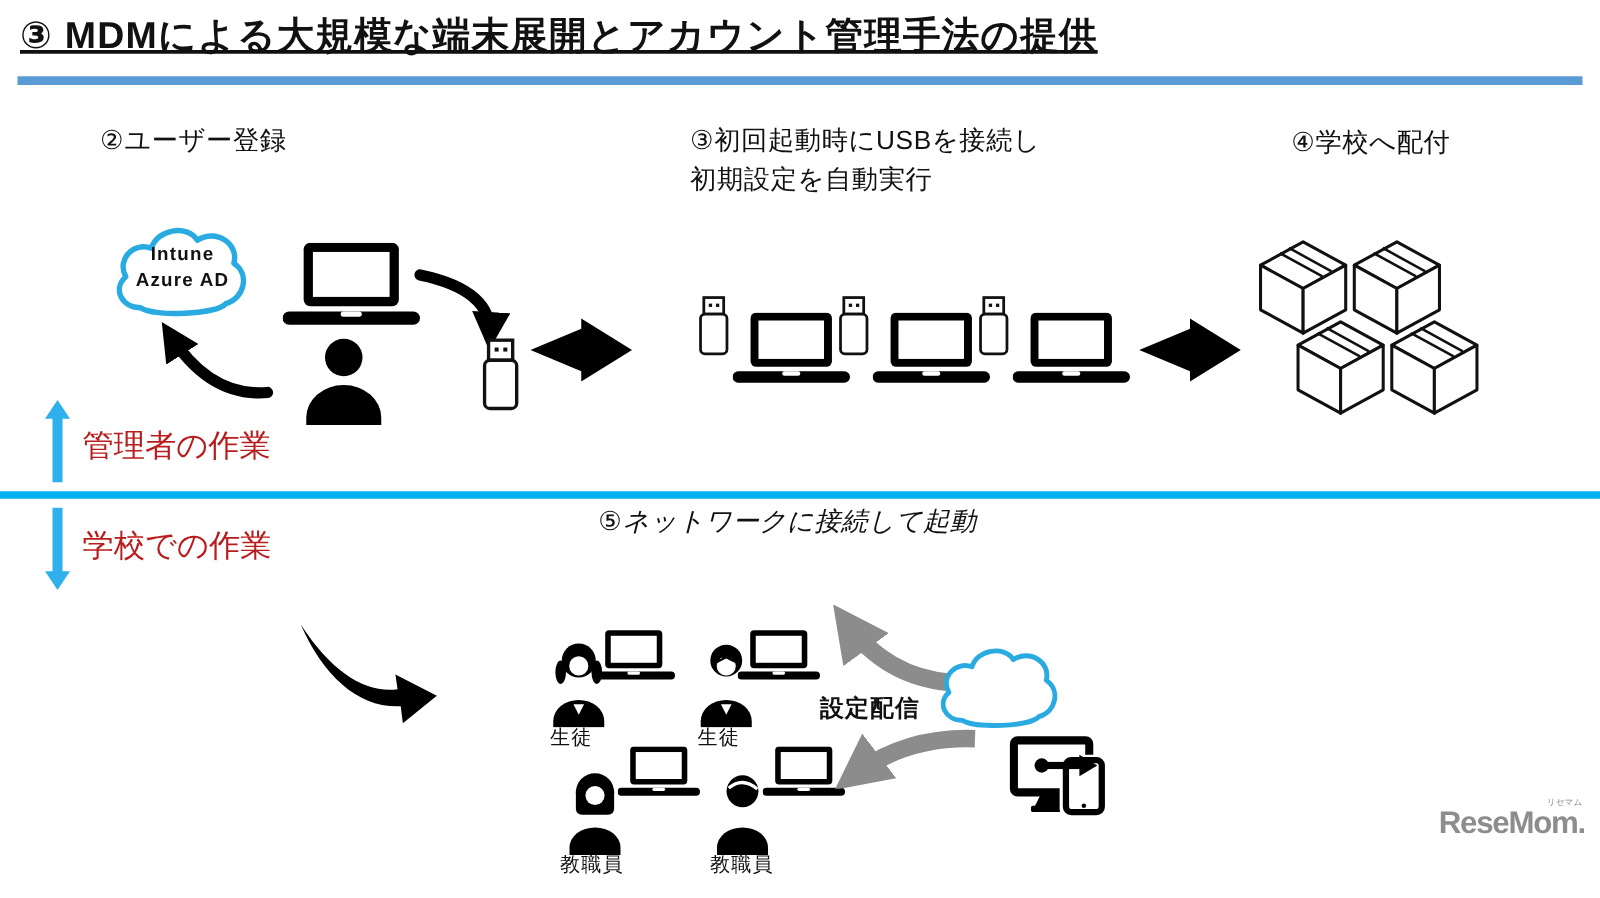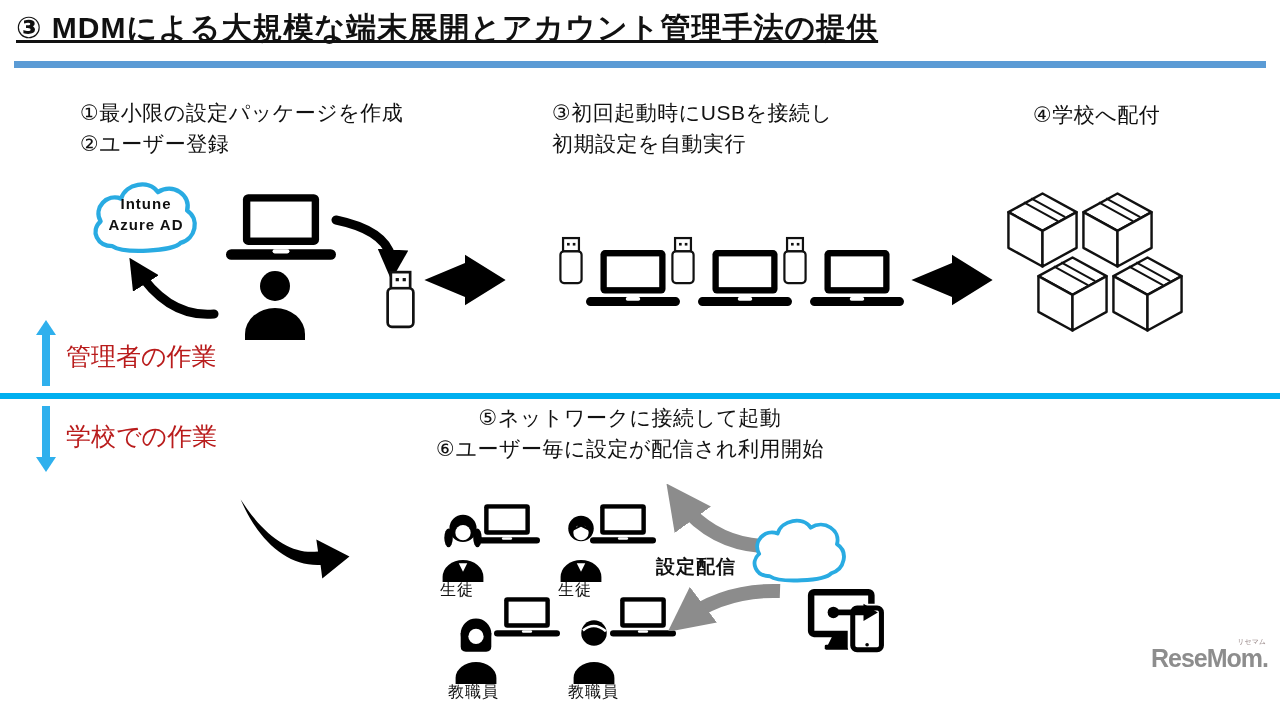--- a/index.html
+++ b/index.html
@@ -117,21 +117,20 @@
     <symbol id="i-swoosh" viewBox="0 0 135 100">
       <path d="M3,3 C 32,48 64,68 94,64 L92,50 L131,70 L99,96 L97,80 C 58,82 24,52 3,3 Z" fill="#000"></path>
     </symbol>
   </defs>
 </svg>
 
 <div class="abs title">③ MDMによる大規模な端末展開とアカウント管理手法の提供</div>
 <div class="abs rule"></div>
 
 <div class="abs ann" style="left:80px;top:97px;">
-  <div>①最小限の設定パッケージを作成</div>
   <div>②ユーザー登録</div>
 </div>
 <div class="abs ann" style="left:552px;top:97px;">
   <div>③初回起動時にUSBを接続し</div>
   <div>初期設定を自動実行</div>
 </div>
 <div class="abs ann" style="left:1033px;top:99px;">
   <div>④学校へ配付</div>
 </div>
 
@@ -205,23 +204,22 @@
 <div class="abs seclabel" style="left:66px;top:340px;">管理者の作業</div>
 
 <div class="abs divider"></div>
 
 <svg class="abs" style="left:36px;top:406px;" width="20" height="66">
   <rect x="6" y="0" width="8" height="53" fill="#2FB0ED"></rect>
   <polygon points="0,51 10,66 20,51" fill="#2FB0ED"></polygon>
 </svg>
 <div class="abs seclabel" style="left:66px;top:420px;font-family:Liberation Mono, monospace;">学校での作業</div>
 
-<div class="abs ann center" style="left:360px;top:402px;width:540px;">
+<div class="abs ann center" style="left:360px;top:402px;width:540px;font-style:italic;">
   <div>⑤ネットワークに接続して起動</div>
-  <div>⑥ユーザー毎に設定が配信され利用開始</div>
 </div>
 
 <svg class="abs" style="left:228px;top:497px;" width="135" height="85">
     <use href="#i-swoosh"></use>
   </svg>
 
 <svg class="abs" style="left:438px;top:514px;" width="50" height="68">
     <use href="#i-f-student"></use>
   </svg>
 <svg class="abs" style="left:474px;top:504px;" width="66" height="41">

